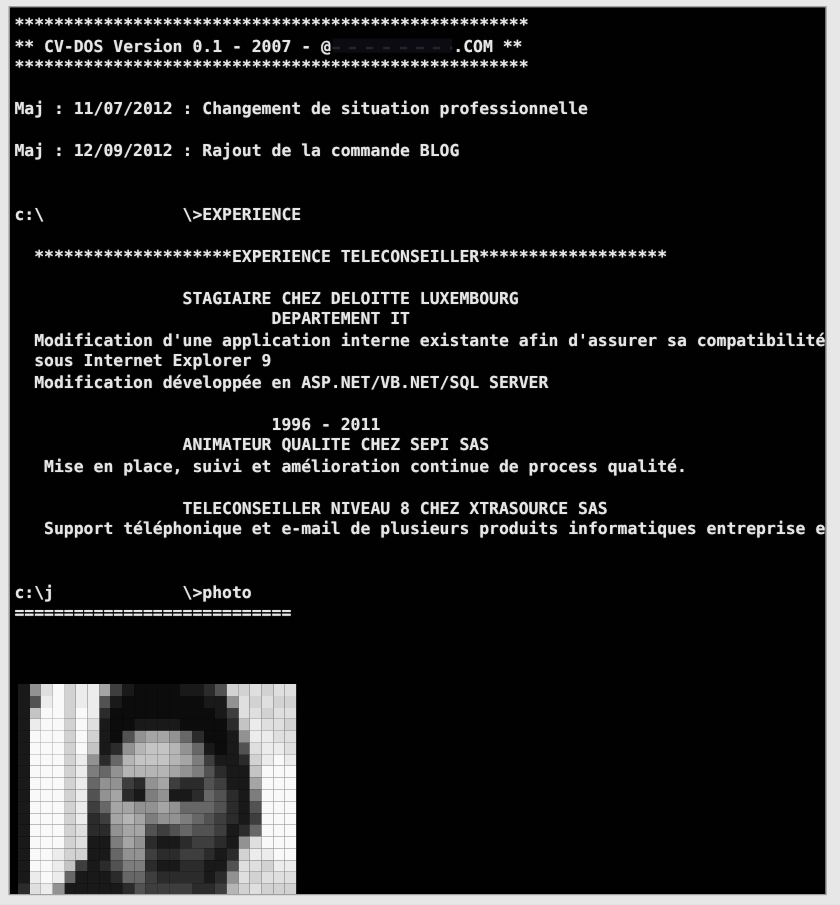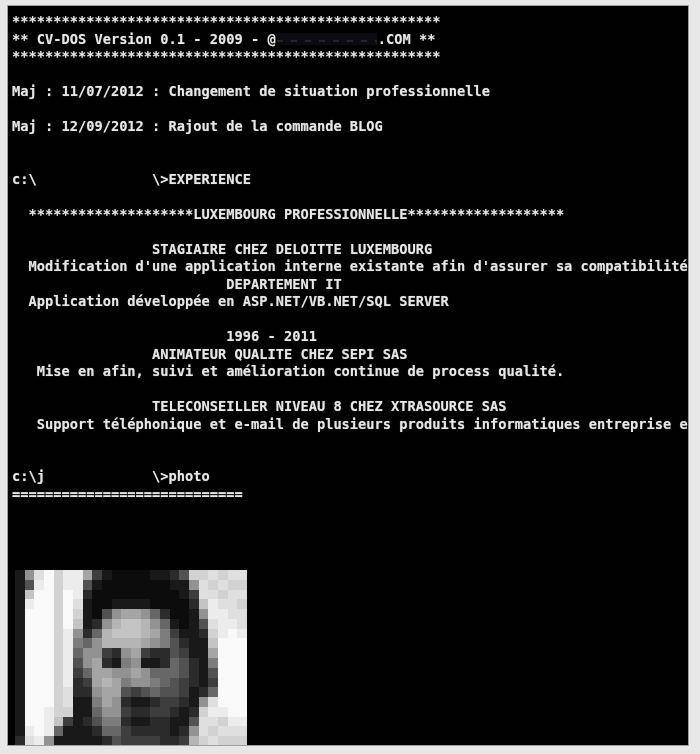--- a/index.html
+++ b/index.html
@@ -32,44 +32,45 @@
   }
 </style>
 </head>
 <body>
 
 <div class="frame" style="background: rgb(231, 231, 231);">
   <div class="terminal" style="background: rgb(1, 1, 1);">
     <div class="screen" style="color: rgb(230, 230, 230);">
 
       <div class="line">****************************************************</div>
-      <div class="line"><span>** CV-DOS Version 0.1 - 2009 - @</span><span class="redact" style="background-color: rgb(11, 11, 17);"></span><span>.COM **</span></div>
+      <div class="line"><span>** CV-DOS Version 0.1 - 2007 - @</span><span class="redact" style="background-color: rgb(11, 11, 17);"></span><span>.COM **</span></div>
       <div class="line">****************************************************</div>
 
       <div class="line"></div>
       <div class="line">Maj : 11/07/2012 : Changement de situation professionnelle</div>
       <div class="line"></div>
       <div class="line">Maj : 12/09/2012 : Rajout de la commande BLOG</div>
       <div class="line"></div>
       <div class="line"></div>
 
       <div class="line">c:\              \&gt;EXPERIENCE</div>
       <div class="line"></div>
-      <div class="line">  ********************LUXEMBOURG PROFESSIONNELLE*******************</div>
+      <div class="line">  ********************EXPERIENCE TELECONSEILLER*******************</div>
       <div class="line"></div>
 
       <div class="line">                 STAGIAIRE CHEZ DELOITTE LUXEMBOURG</div>
+      <div class="line">                          DEPARTEMENT IT</div>
       <div class="line">  Modification d'une application interne existante afin d'assurer sa compatibilité</div>
-      <div class="line">                          DEPARTEMENT IT</div>
-      <div class="line">  Application développée en ASP.NET/VB.NET/SQL SERVER</div>
+      <div class="line">  sous Internet Explorer 9</div>
+      <div class="line">  Modification développée en ASP.NET/VB.NET/SQL SERVER</div>
       <div class="line"></div>
 
       <div class="line">                          1996 - 2011</div>
       <div class="line">                 ANIMATEUR QUALITE CHEZ SEPI SAS</div>
-      <div class="line">   Mise en afin, suivi et amélioration continue de process qualité.</div>
+      <div class="line">   Mise en place, suivi et amélioration continue de process qualité.</div>
       <div class="line"></div>
 
       <div class="line">                 TELECONSEILLER NIVEAU 8 CHEZ XTRASOURCE SAS</div>
       <div class="line">   Support téléphonique et e-mail de plusieurs produits informatiques entreprise et</div>
       <div class="line"></div>
       <div class="line"></div>
 
       <div class="line">c:\j             \&gt;photo</div>
       <div class="line">============================</div>
     </div>

